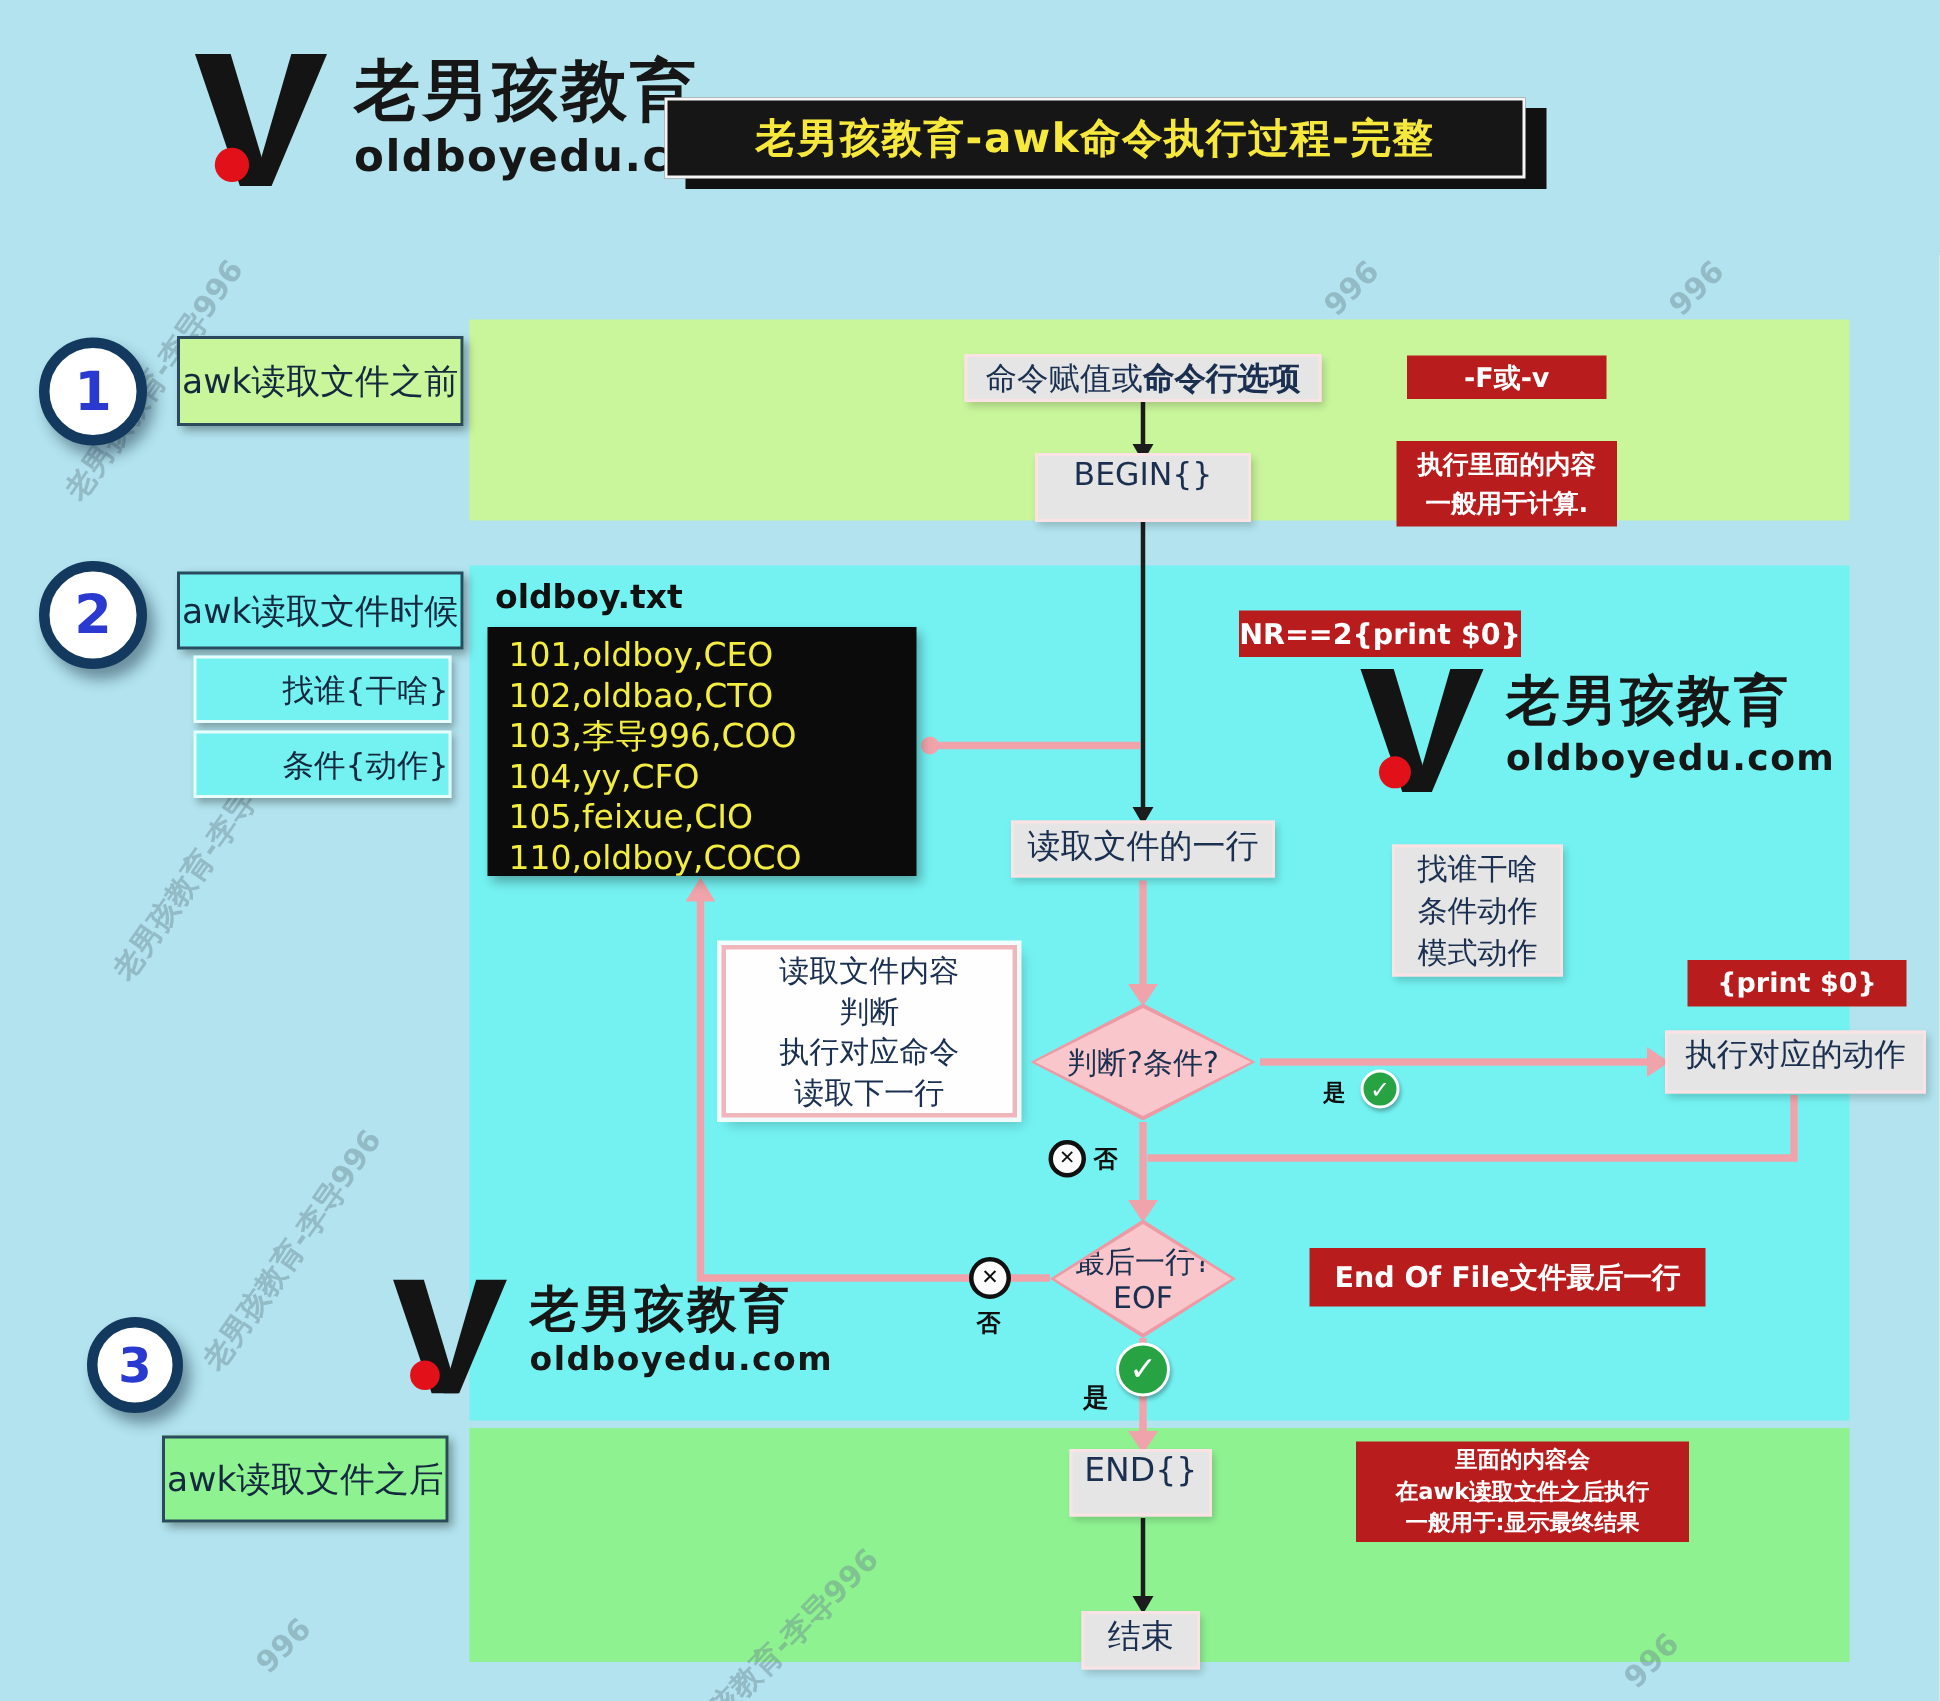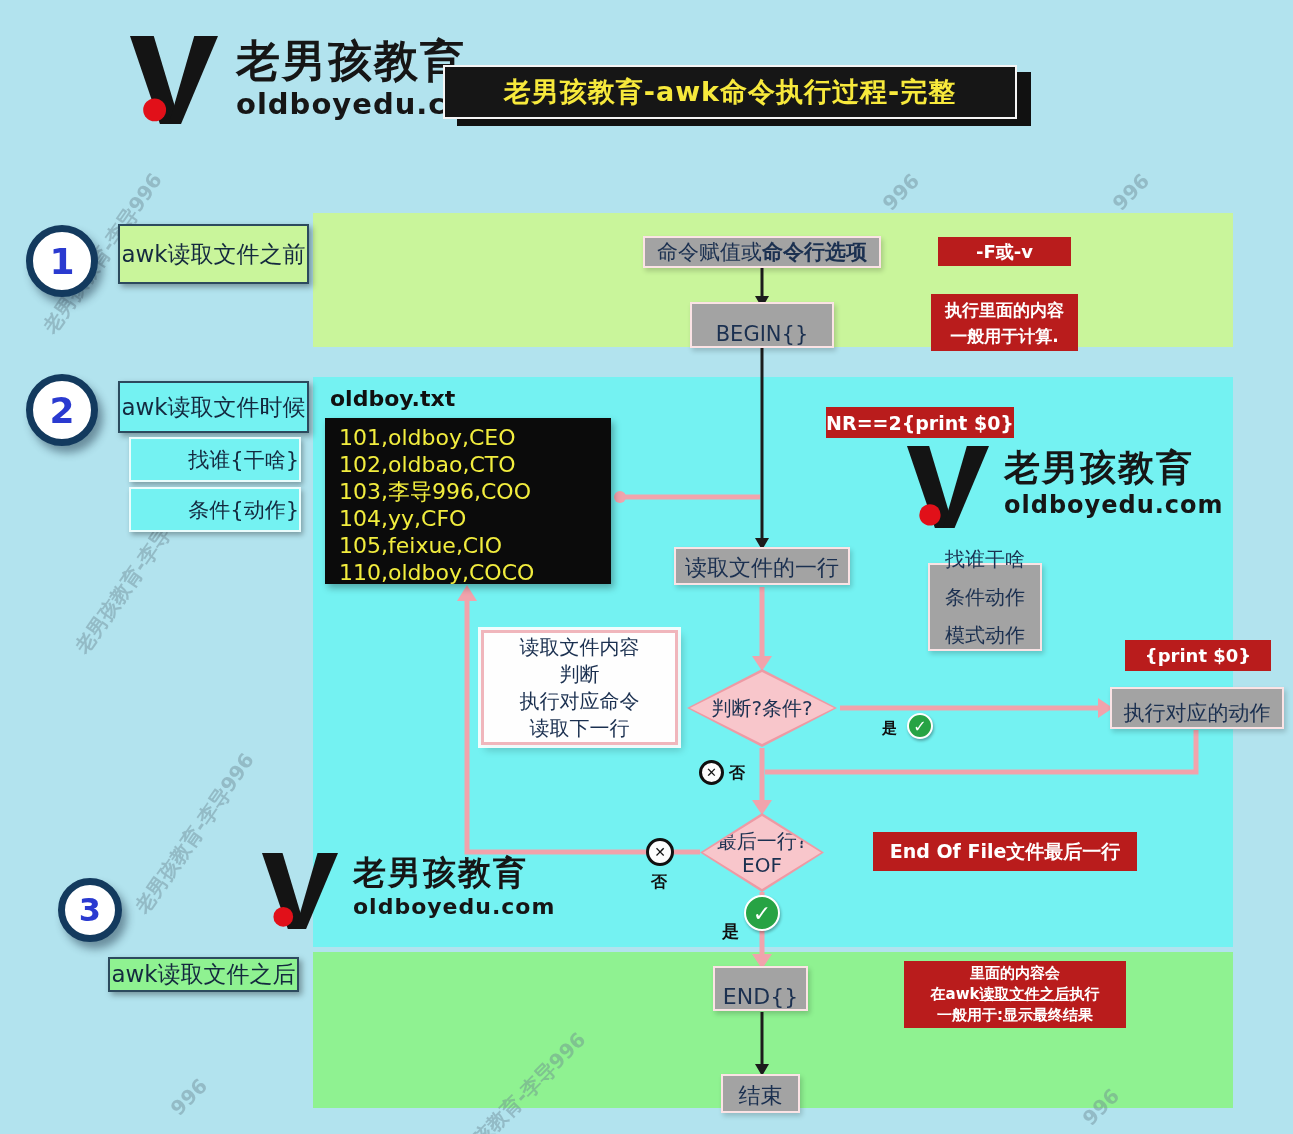--- a/index.html
+++ b/index.html
@@ -15,22 +15,22 @@
   .numcircle{position:absolute;box-sizing:border-box;background:#fff;border:7px solid #133a5e;border-radius:50%;
     display:flex;align-items:center;justify-content:center;font-size:36px;font-weight:bold;color:#2a3ad0;
     box-shadow:5px 7px 9px rgba(20,40,60,.45);z-index:5;}
   
   .stage-label{position:absolute;box-sizing:border-box;border:2px solid #2c4a5e;display:flex;align-items:center;justify-content:center;
     font-size:23px;color:#14293f;box-shadow:3px 3px 6px rgba(0,0,0,.35);z-index:4;}
   .stage-sub{position:absolute;box-sizing:border-box;background:#74f2f2;border:2px solid rgba(255,255,255,.85);
     display:flex;align-items:center;justify-content:flex-end;font-size:21px;color:#14293f;
     box-shadow:2px 3px 5px rgba(0,0,0,.3);z-index:4;}
   
-  .pinkbox{position:absolute;box-sizing:border-box;background:#a3a3a3;border:2px solid #fbe3e5;color:#1b3050;
-    display:flex;flex-direction:column;align-items:center;justify-content:flex-end;font-size:21px;z-index:4;
+  .pinkbox{position:absolute;box-sizing:border-box;background:#e5e5e5;border:2px solid #fbe3e5;color:#1b3050;
+    display:flex;flex-direction:column;align-items:center;justify-content:flex-start;font-size:21px;z-index:4;
     box-shadow:2px 3px 5px rgba(0,0,0,.18);}
   .blackbox{position:absolute;box-sizing:border-box;background:#b91c1c;color:#fff;font-weight:bold;
     display:flex;flex-direction:column;align-items:center;justify-content:center;z-index:4;}
   
   .diamond{position:absolute;z-index:4;}
   .diamond .outer{position:absolute;inset:0;background:#ee9aa4;clip-path:polygon(50% 0,100% 50%,50% 100%,0 50%);}
   .diamond .inner{position:absolute;inset:3px;background:#f8c6cb;clip-path:polygon(50% 0,100% 50%,50% 100%,0 50%);
     display:flex;flex-direction:column;align-items:center;justify-content:center;color:#1b3050;font-size:20px;line-height:24px;}
   
   .loopnote{position:absolute;box-sizing:border-box;background:#fefefe;border:3px solid #f0b6bc;
@@ -143,21 +143,21 @@
   <div class="stage-sub" style="left:129px;top:437px;width:172px;height:45px;">
     <span>找谁{干啥}</span>
   </div>
   <div class="stage-sub" style="left:129px;top:487px;width:172px;height:45px;">
     <span>条件{动作}</span>
   </div>
 
   <div class="numcircle" style="left:58px;top:878px;width:64px;height:64px;font-size:32px;">
     <span>3</span>
   </div>
-  <div class="stage-label" style="left:108px;top:957px;width:191px;height:35px;background:#8ff291;">
+  <div class="stage-label" style="left:108px;top:957px;width:191px;height:58px;background:#8ff291;">
     <span>awk读取文件之后</span>
   </div>
 
   <div class="pinkbox" style="left:643px;top:236px;width:238px;height:32px;">
     <div>
       <span>命令赋值或</span><span class="bold">命令行选项</span>
     </div>
   </div>
   <div class="pinkbox" style="left:690px;top:302px;width:144px;height:46px;">
     <span>BEGIN{}</span>
@@ -194,21 +194,21 @@
     <div class="ltxt">
       <span class="lname">老男孩教育</span>
       <span class="ldom">oldboyedu.com</span>
     </div>
   </div>
 
   <div class="pinkbox" style="left:674px;top:547px;width:176px;height:38px;font-size:22px;">
     <span>读取文件的一行</span>
   </div>
 
-  <div class="pinkbox" style="left:928px;top:563px;width:114px;height:88px;font-size:20px;line-height:28px;gap:10px;">
+  <div class="pinkbox" style="left:928px;top:563px;width:114px;height:88px;font-size:20px;line-height:28px;">
     <span>找谁干啥</span>
     <span>条件动作</span>
     <span>模式动作</span>
   </div>
 
   <div class="blackbox" style="left:1125px;top:640px;width:146px;height:31px;font-size:18px;">
     <span>{print $0}</span>
   </div>
 
   <div class="loopnote" style="left:481px;top:630px;width:197px;height:115px;">

